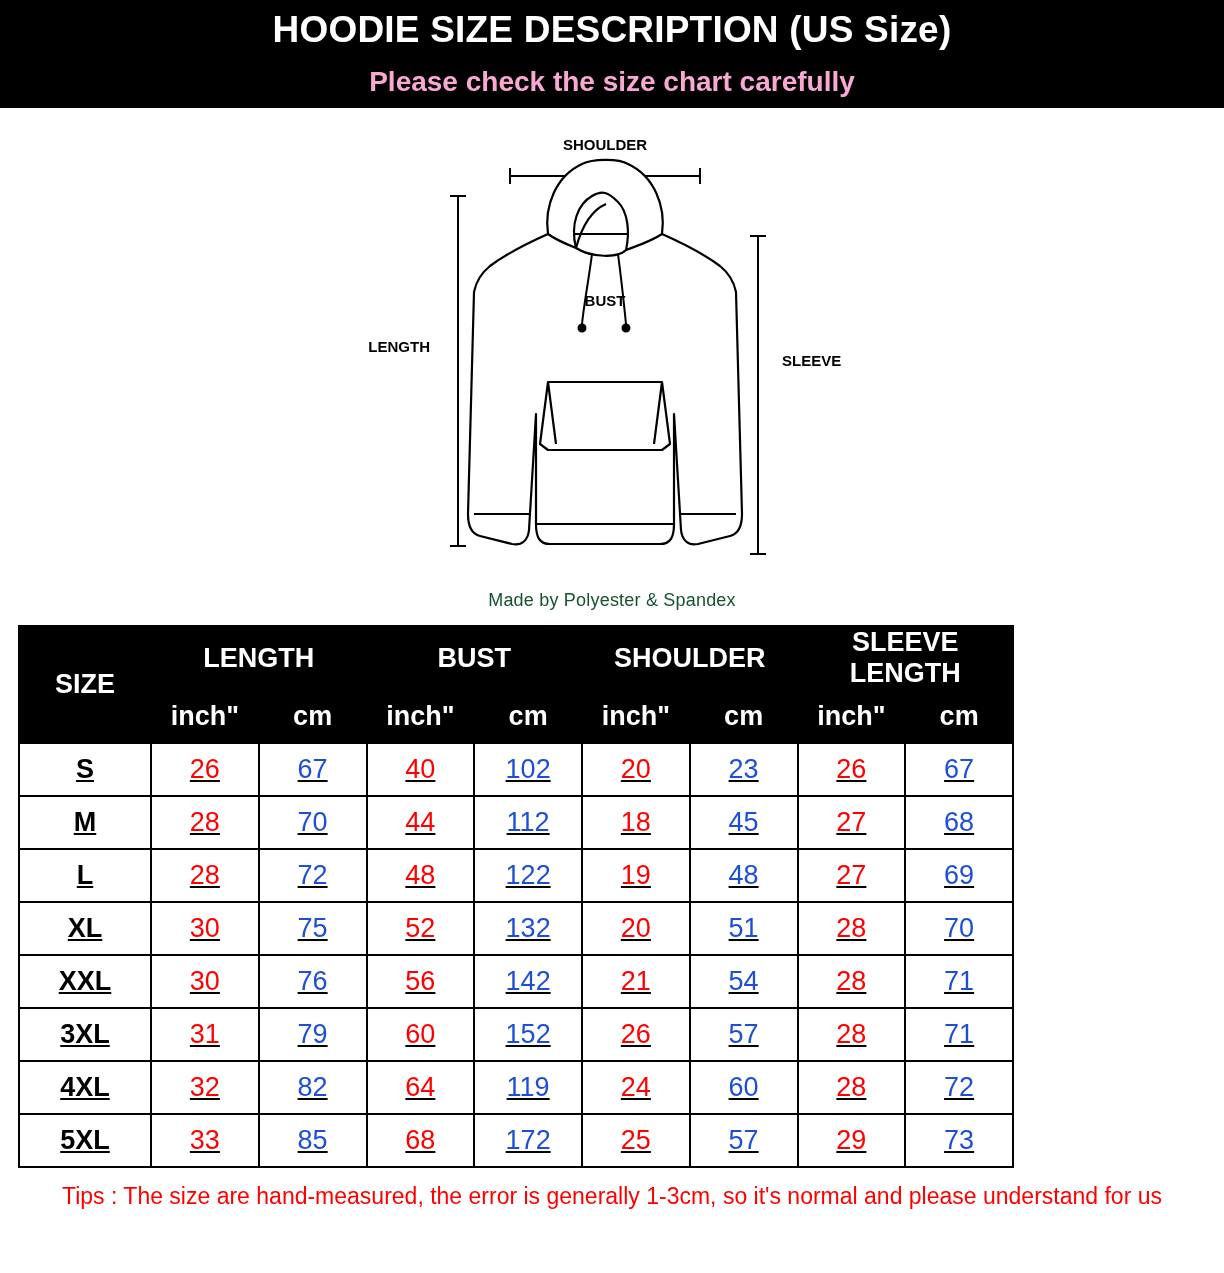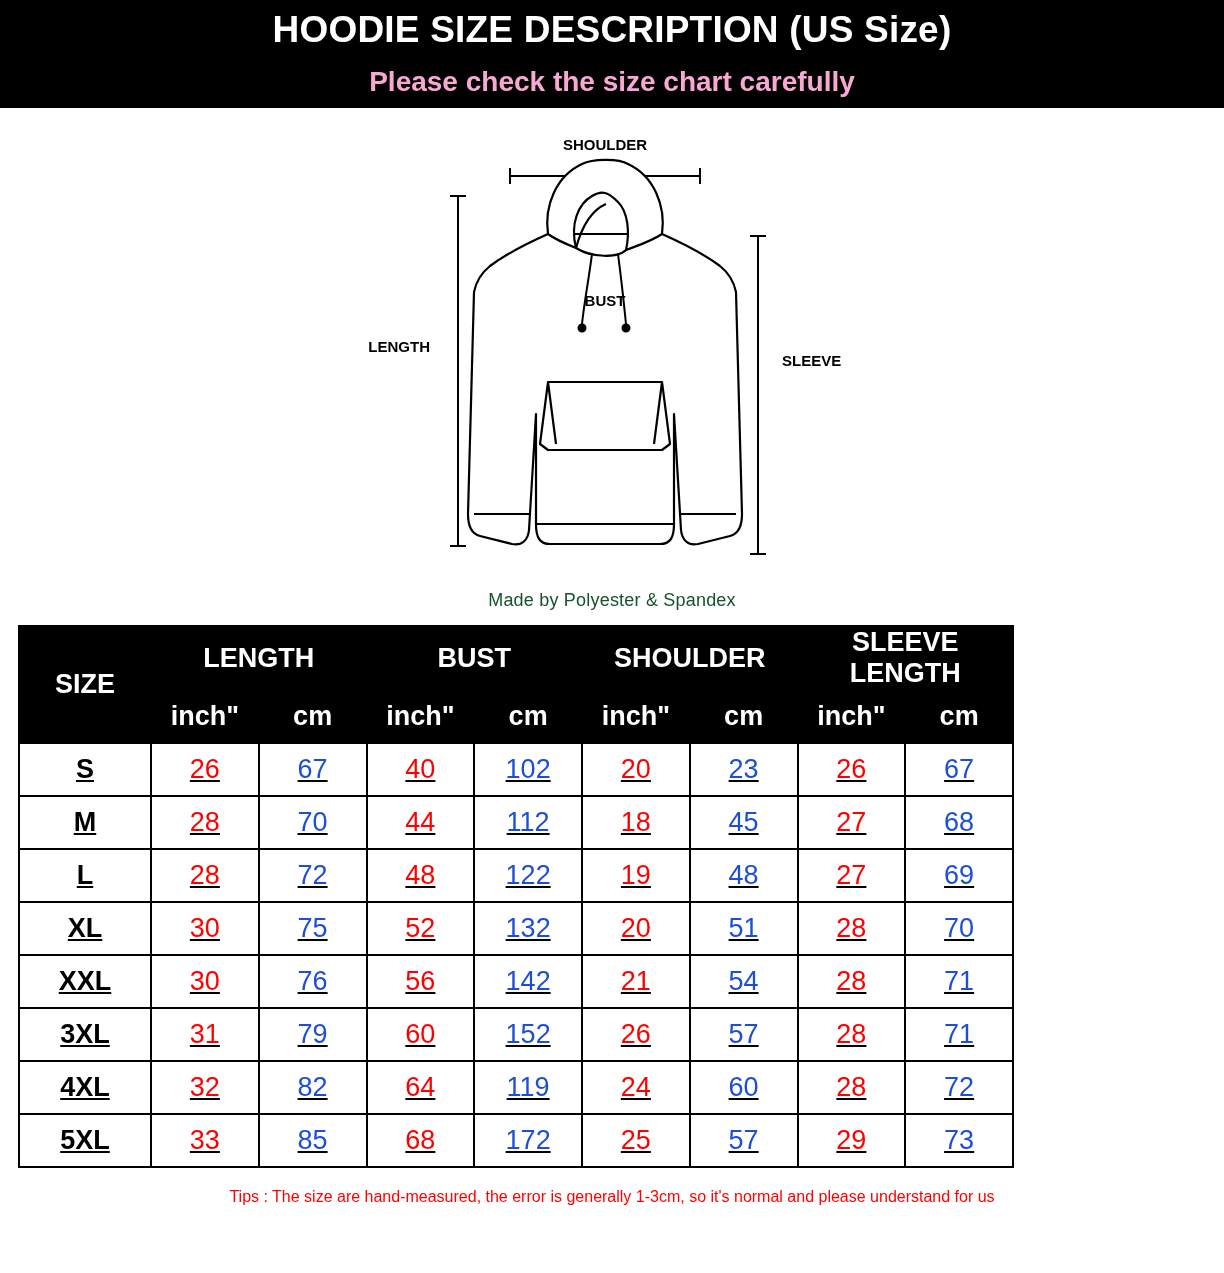--- a/index.html
+++ b/index.html
@@ -96,21 +96,21 @@
   }
   .val-cm {
     color: #1d4ed8;
   }
   .col-size { width: 130px; }
 
   
   .tips {
     color: #ff0000;
     text-align: center;
-    font-size: 16px;
+    font-size: 23px;
     line-height: 33px;
     margin-top: 12px;
     padding: 0 40px;
   }
 
   
   .lbl {
     font-family: "Liberation Sans", sans-serif;
     font-size: 15px;
     font-weight: bold;

